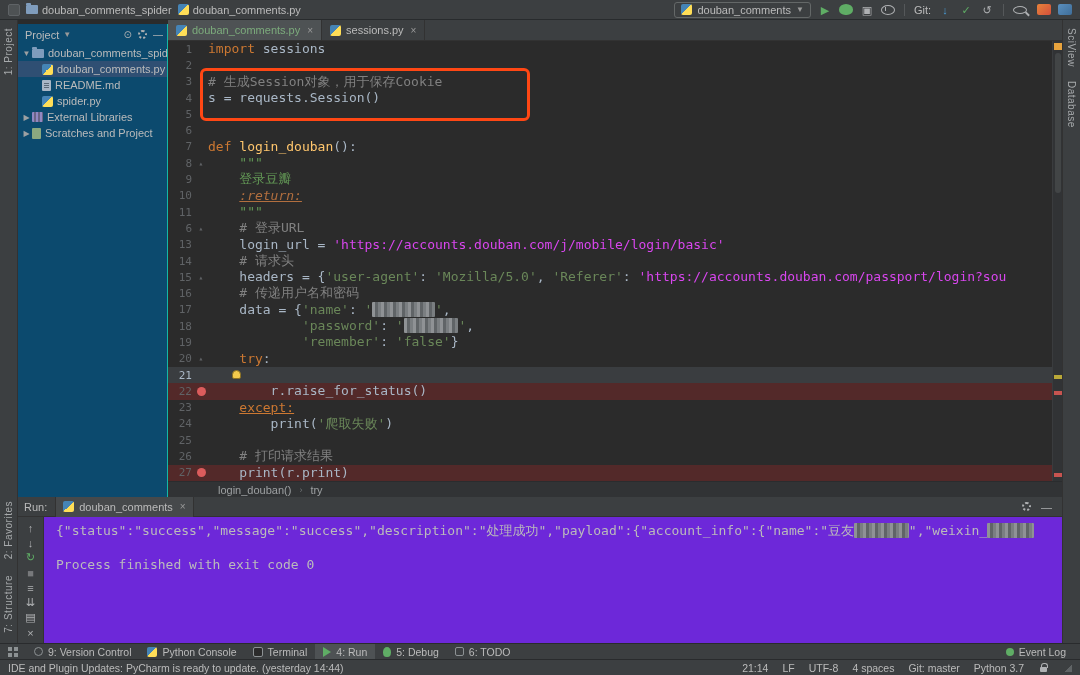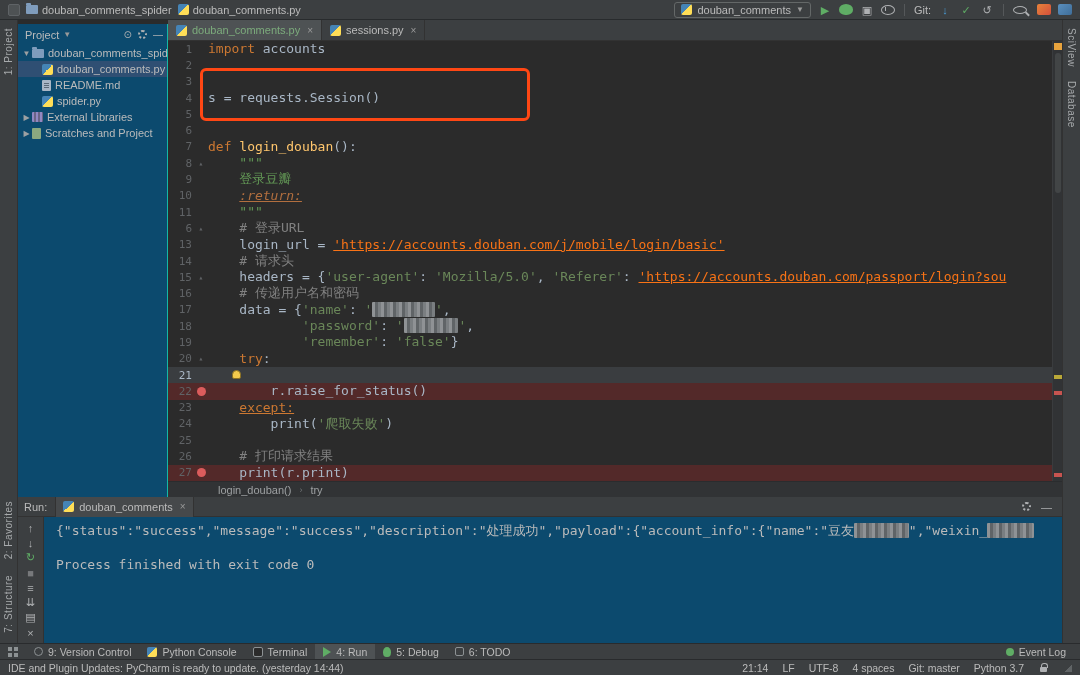--- a/index.html
+++ b/index.html
@@ -67,39 +67,39 @@
 .lnum{flex:none;width:26px;text-align:right;color:#606366;font-size:11px;padding-right:2px;font-family:"DejaVu Sans Mono",monospace}
 .lmark{flex:none;width:14px;display:flex;align-items:center;justify-content:center;color:#606366}
 .foldmk{font-size:8px}
 .ctext{flex:0 0 auto;font-size:13px;line-height:16.3px;color:#a9b7c6;white-space:pre}
 .ctext span{white-space:pre}
 .bg-cur{background:#3a3d40}
 .bg-cur .lnum{color:#a9b7c6}
 .bg-bp{background:#532929}
 .bpdot{width:9px;height:9px;border-radius:50%;background:#db5c5c;display:block}
 .bulb{position:absolute;left:64px;top:3px;width:9px;height:9px;background:#f2c94c;border:1px solid #8a7023;border-radius:50% 50% 2px 2px;z-index:2}
-.k{color:#cc7832}.s{color:#6a8759}.su{color:#f97316;text-decoration:underline}
+.k{color:#cc7832}.s{color:#6a8759}.su{color:#d946ef;}
 .c{color:#808080}.d{color:#629755}
 .t{color:#b26f3f;font-style:italic;text-decoration:underline}
 .f{color:#ffc66d}.a{color:#aa8542}
 .nu{text-decoration:underline}
 .ku{color:#cc7832;text-decoration:underline}
 .z{background:repeating-linear-gradient(90deg,#8f9295 0 3px,#606467 3px 6px,#7a7e81 6px 9px);border-radius:1px}
 #stripe{position:absolute;right:0;top:21px;bottom:16px;width:10px;background:#313335;border-left:1px solid #3a3c3e}
 .smark{position:absolute;left:1px;width:8px;height:4px}
 .sthumb{position:absolute;left:2px;top:12px;width:6px;height:140px;background:#4a4d4f;border-radius:3px;opacity:.7}
 #crumbsbar{position:absolute;left:0;right:0;bottom:0;height:16px;background:#313335;border-top:1px solid #2a2c2e;display:flex;align-items:center;padding-left:46px;gap:4px;font-size:11px;color:#9da0a2}
 .bcitem{padding:0 4px;cursor:default}
 .bcsep{color:#6f7375;font-size:9px}
 
 
 #annot{position:absolute;left:200px;top:68px;width:330px;height:53px;border:3px solid #ff4714;border-radius:6px;z-index:40;pointer-events:none}
 
 
-#runpanel{position:absolute;left:18px;right:18px;top:497px;bottom:32px;background:#0c4a6e;z-index:2}
+#runpanel{position:absolute;left:18px;right:18px;top:497px;bottom:32px;background:#6d28d9;z-index:2}
 #runheader{height:20px;background:#3c3f41;border-bottom:1px solid #323232;display:flex;align-items:center;padding:0 0 0 6px;gap:8px;font-size:11px}
 .runtab{display:flex;align-items:center;gap:5px;background:#46494b;height:20px;padding:0 7px;border-left:1px solid #323232;border-right:1px solid #323232;color:#bbbbbb;cursor:default}
 #runheadR{margin-left:auto;display:flex;gap:10px;align-items:center;color:#afb1b3;padding-right:10px}
 #runbody{position:absolute;left:0;right:0;top:20px;bottom:0}
 #runicons{position:absolute;left:0;top:0;bottom:0;width:26px;background:#3c3f41;border-right:1px solid #323232;display:flex;flex-direction:column;align-items:center;padding-top:3px}
 .ricon{width:18px;height:15px;display:flex;align-items:center;justify-content:center;font-size:11px;color:#afb1b3;cursor:default}
 #console{position:absolute;left:26px;right:0;top:0;bottom:0;padding:5px 0 0 12px;font-family:"DejaVu Sans Mono",monospace;font-size:13px;line-height:17px;color:#bbbbbb;overflow:hidden}
 .conline{white-space:pre;height:17px}
 .conline span{white-space:pre}
 
@@ -235,30 +235,31 @@
         <div class="tab">
           <span class="pyicon"></span>
           <span>sessions.py</span>
           <span class="tabx">×</span>
         </div>
       </div>
     <div id="code">
         <div class="crow">
           <span class="lnum">1</span>
           <span class="lmark"></span>
-          <span class="ctext"><span class="k">import</span><span> accounts</span></span>
+          <span class="ctext"><span class="k">import</span><span> sessions</span></span>
         </div>
         <div class="crow">
           <span class="lnum">2</span>
           <span class="lmark"></span>
           <span class="ctext"></span>
         </div>
         <div class="crow">
           <span class="lnum">3</span>
           <span class="lmark"></span>
+          <span class="ctext"><span class="c"># 生成Session对象，用于保存Cookie</span></span>
         </div>
         <div class="crow">
           <span class="lnum">4</span>
           <span class="lmark"></span>
           <span class="ctext"><span>s = requests.Session()</span></span>
         </div>
         <div class="crow">
           <span class="lnum">5</span>
           <span class="lmark"></span>
           <span class="ctext"></span>

